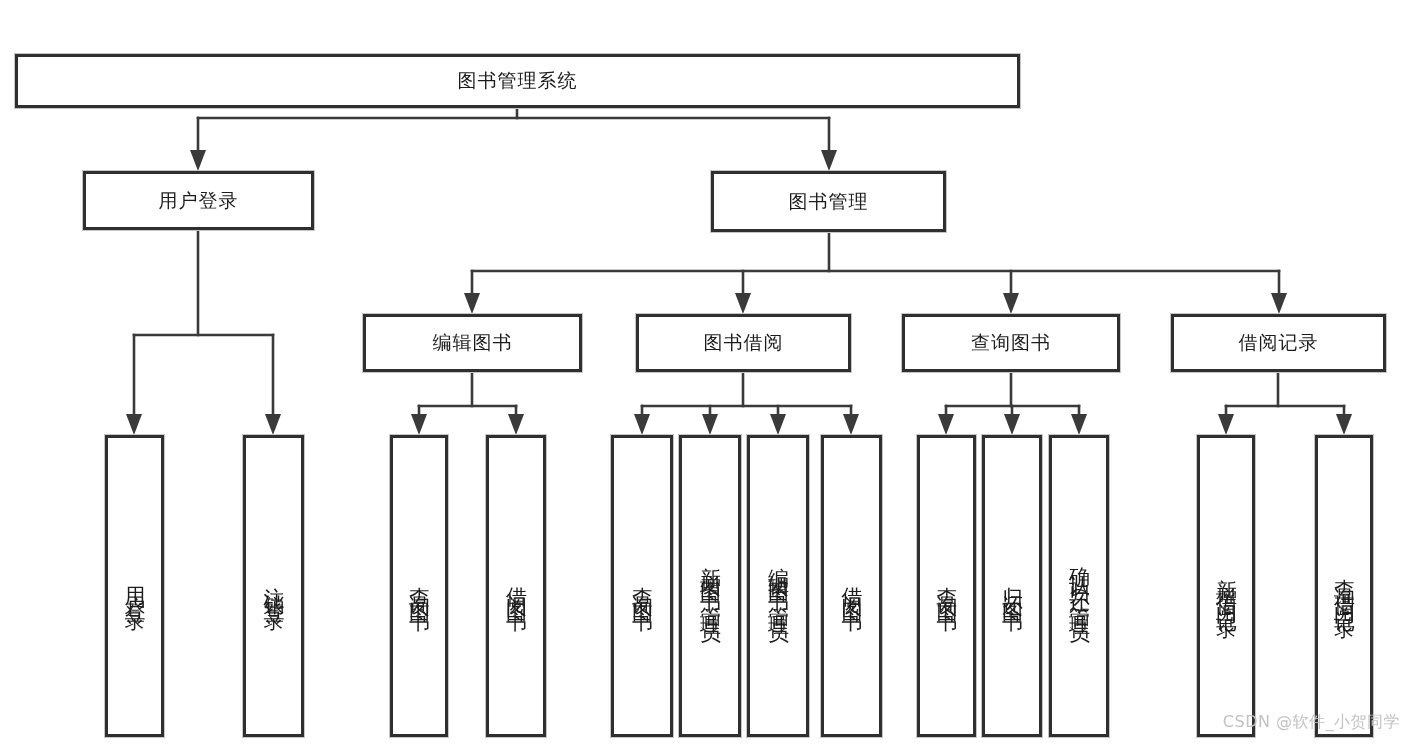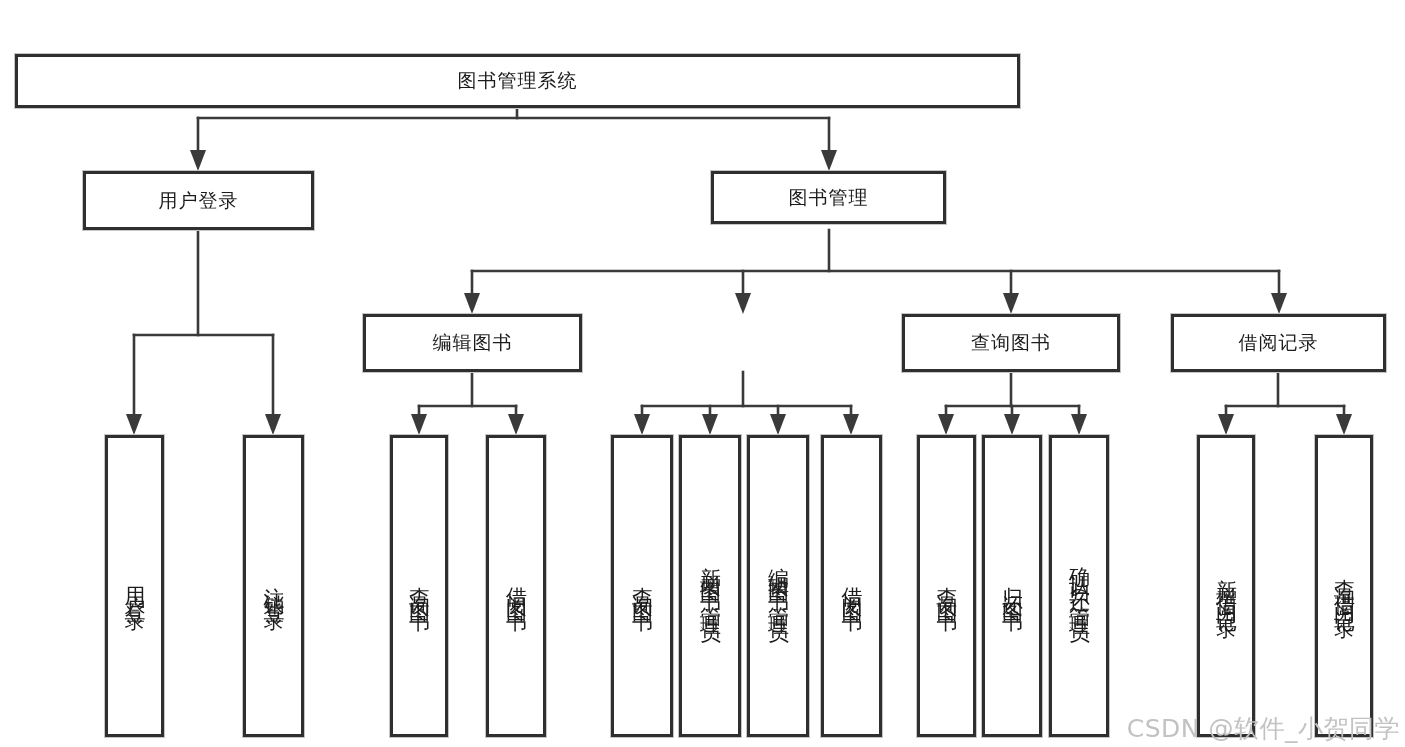--- a/index.html
+++ b/index.html
@@ -43,21 +43,21 @@
     text-orientation: mixed;
     font-size: 21px;
     letter-spacing: 8px;
     line-height: 1;
   }
   #watermark {
     position: absolute;
     top: 712px;
     right: 5px;
     z-index: 3;
-    font-size: 25px;
+    font-size: 16px;
     color: #c2c2c2;
     letter-spacing: 0.5px;
     white-space: nowrap;
   }
 </style>
 </head>
 <body>
 
 <div id="stage">
 
@@ -116,26 +116,29 @@
       <polygon points="1336,414 1352,414 1344,435" fill="#3a3a3a"></polygon>
     </svg>
 
   <div class="node h" style="left:15px; top:13px; width:1005px; height:54px;margin-top:41px;">
     <span>图书管理系统</span>
   </div>
 
   <div class="node h" style="left:83px; top:171px; width:231px; height:59px;">
     <span>用户登录</span>
   </div>
-  <div class="node h" style="left:711px; top:171px; width:235px; height:53px;">
+  <div class="node h" style="left:711px; top:171px; width:235px; height:61px;">
     <span>图书管理</span>
   </div>
 
   <div class="node h" style="left:363px; top:314px; width:219px; height:58px;">
     <span>编辑图书</span>
+  </div>
+  <div class="node h" style="left:636px; top:314px; width:215px; height:58px;">
+    <span>图书借阅</span>
   </div>
   <div class="node h" style="left:902px; top:314px; width:218px; height:58px;">
     <span>查询图书</span>
   </div>
   <div class="node h" style="left:1171px; top:314px; width:215px; height:58px;">
     <span>借阅记录</span>
   </div>
 
   <div class="node v" style="left:105px; top:435px; width:59px; height:302px;">
     <span>用户登录</span>

